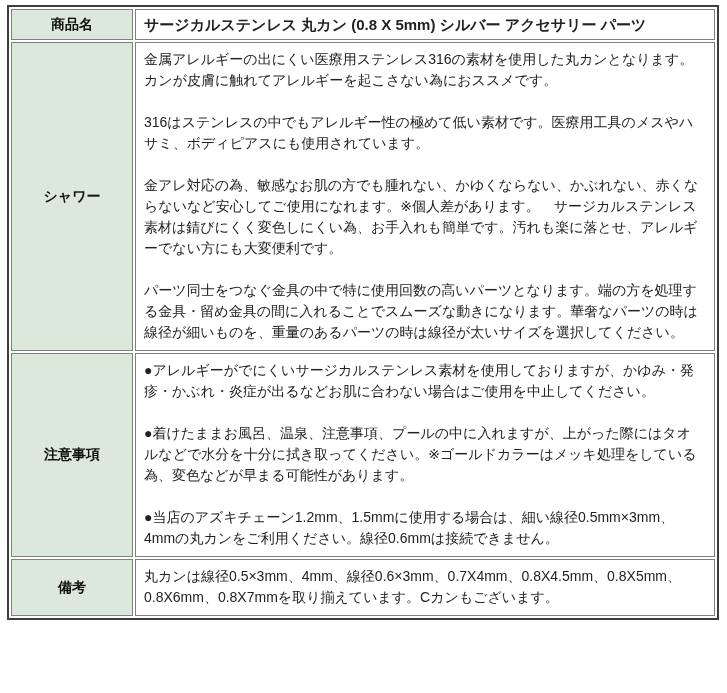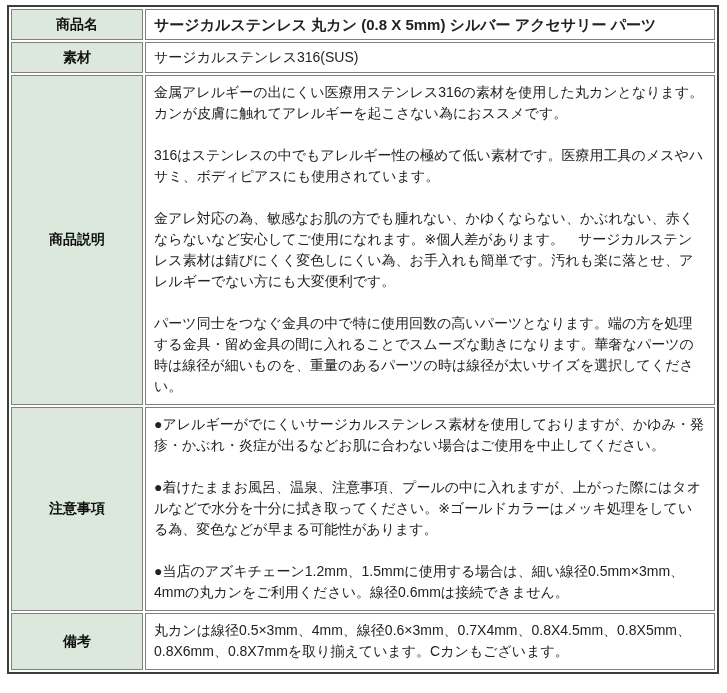--- a/index.html
+++ b/index.html
@@ -25,21 +25,21 @@
     padding: 5px 8px 8px 7px;
   }
   table.spec-table {
     width: 712px;
     border-collapse: separate;
     border-spacing: 2px;
     border: 2px solid var(--table-border, #3d3d3d);
     background: #ffffff;
   }
   table.spec-table th {
-    width: 132px;
+    width: 122px;
     background: var(--header-bg, #dce8dc);
     border: 1px solid var(--cell-border, #808080);
     font-size: 14px;
     font-weight: bold;
     color: #111111;
     text-align: center;
     vertical-align: middle;
     padding: 4px 4px;
   }
   table.spec-table td {
@@ -63,26 +63,22 @@
 </head>
 <body>
 
 <div class="page">
   <table class="spec-table">
     <tbody>
         <tr class="small-row title-row">
       <th>商品名</th>
       <td>サージカルステンレス 丸カン (0.8 X 5mm) シルバー アクセサリー パーツ</td>
     </tr>
-    <tr class="small-row">
-      <th>素材</th>
-      <td>サージカルステンレス316(SUS)</td>
-    </tr>
     <tr class="tall-row">
-      <th>商品説明</th>
+      <th>シャワー</th>
       <td>金属アレルギーの出にくい医療用ステンレス316の素材を使用した丸カンとなります。カンが皮膚に触れてアレルギーを起こさない為におススメです。
 
 316はステンレスの中でもアレルギー性の極めて低い素材です。医療用工具のメスやハサミ、ボディピアスにも使用されています。
 
 金アレ対応の為、敏感なお肌の方でも腫れない、かゆくならない、かぶれない、赤くならないなど安心してご使用になれます。※個人差があります。　サージカルステンレス素材は錆びにくく変色しにくい為、お手入れも簡単です。汚れも楽に落とせ、アレルギーでない方にも大変便利です。
 
 パーツ同士をつなぐ金具の中で特に使用回数の高いパーツとなります。端の方を処理する金具・留め金具の間に入れることでスムーズな動きになります。華奢なパーツの時は線径が細いものを、重量のあるパーツの時は線径が太いサイズを選択してください。</td>
     </tr>
     <tr class="tall-row">
       <th>注意事項</th>

